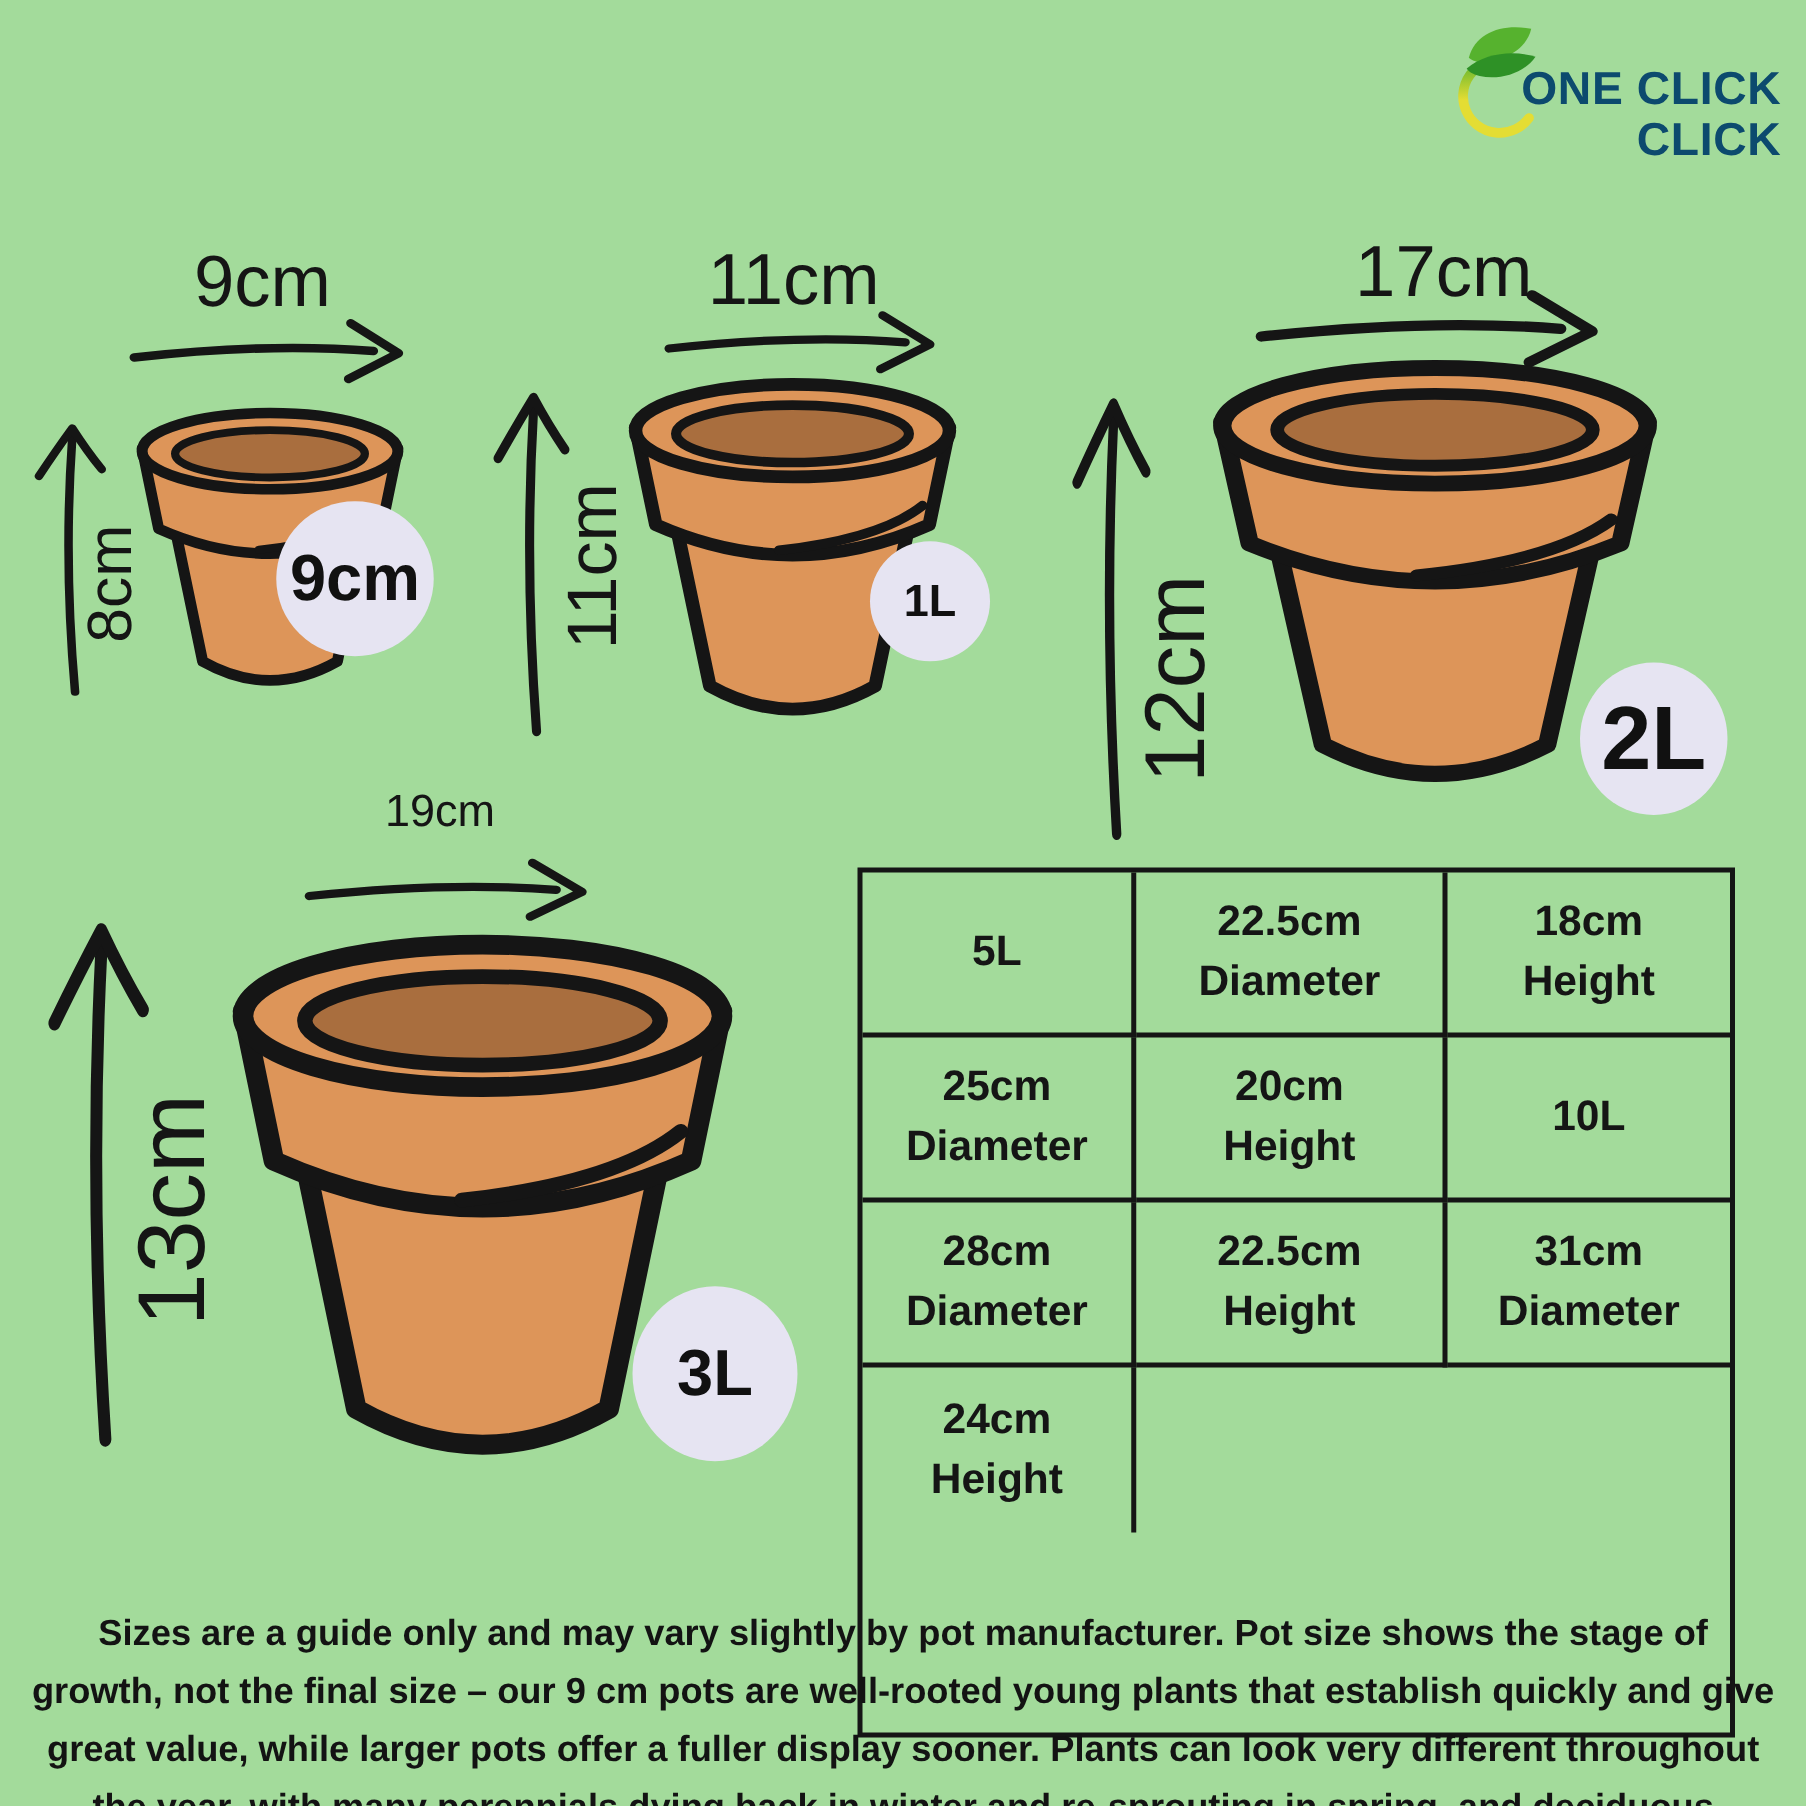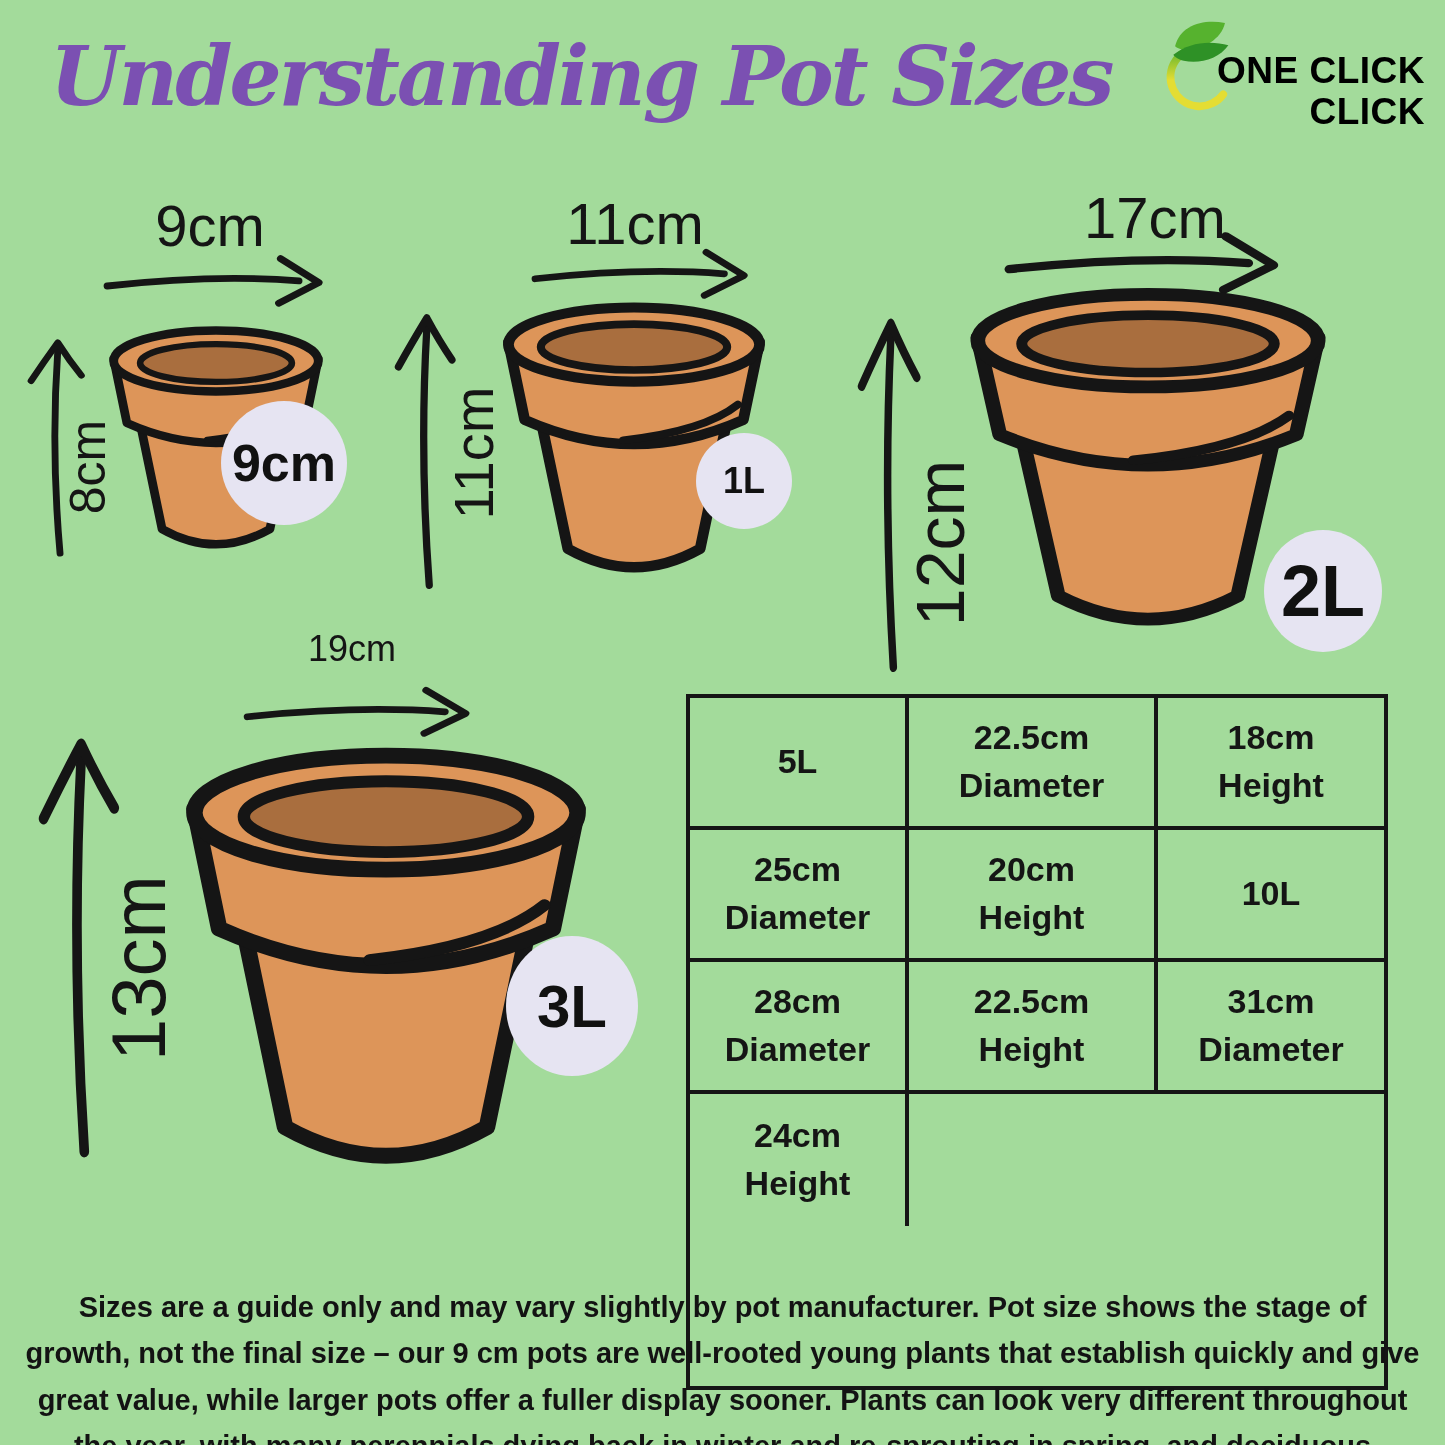--- a/index.html
+++ b/index.html
@@ -12,21 +12,21 @@
   .canvas{position:relative;width:1445px;height:1445px;background:var(--background);overflow:hidden;color:var(--ink)}
 
   
   .title{position:absolute;left:50px;top:28px;width:1090px;
     font-family:"DejaVu Serif",serif;font-style:italic;font-weight:bold;
     font-size:82px;letter-spacing:-3px;color:var(--title-color);white-space:nowrap}
 
   
   .logo{position:absolute;top:14px;right:20px;display:flex;align-items:flex-start}
   .logo-icon{width:86px;height:100px;margin-right:-20px;margin-top:2px;flex:none}
-  .logo-text{margin-top:36px;text-align:right;font-weight:bold;font-size:37px;line-height:1.12;letter-spacing:.5px;color:#000000}
+  .logo-text{margin-top:36px;text-align:right;font-weight:bold;font-size:37px;line-height:1.12;letter-spacing:.5px;color:#0c4a6e}
 
   
   .dim-top{position:absolute;text-align:center;font-size:58px;color:var(--ink)}
   .dim-side{position:absolute;display:flex;align-items:center;justify-content:center;
     transform:rotate(-90deg);transform-origin:center;font-size:54px;color:var(--ink);white-space:nowrap}
   .arrow{position:absolute}
   .pot{position:absolute}
   .badge{position:absolute;background:var(--badge-bg);border-radius:50%;
     display:flex;align-items:center;justify-content:center;font-weight:bold;color:#111}
 
@@ -53,21 +53,21 @@
   .pg3 .dim-side{left:820px;top:506px;width:240px;height:74px;font-size:68px}
   .pg3 .pot{left:965px;top:280px;width:366px;height:375px}
   .pg3 .badge{left:1264px;top:530px;width:118px;height:122px;font-size:72px}
 
   
   .pg4 .dim-top{left:262px;top:628px;width:180px;font-size:36px}
   .pg4 .arrow-h{left:240px;top:682px;width:235px;height:58px}
   .pg4 .arrow-v{left:35px;top:726px;width:90px;height:436px}
   .pg4 .dim-side{left:15px;top:927px;width:245px;height:82px;font-size:76px}
   .pg4 .pot{left:180px;top:738px;width:412px;height:462px}
-  .pg4 .badge{left:506px;top:936px;width:132px;height:140px;font-size:60px}
+  .pg4 .badge{left:506px;top:1029px;width:132px;height:140px;font-size:52px}
 
   
   .size-table{position:absolute;left:686px;top:694px;width:702px;height:696px;
     display:grid;grid-template-columns:219px 249px 226px;grid-auto-rows:132px;
     border:4px solid var(--ink)}
   .cell{display:flex;flex-direction:column;align-items:center;justify-content:center;
     border-right:4px solid var(--ink);border-bottom:4px solid var(--ink);
     font-weight:bold;font-size:34px;line-height:1.4;text-align:center}
   .cell:nth-child(3n){border-right:none}
   .cell:nth-child(n+10){border-bottom:none}
@@ -100,21 +100,20 @@
     </g>
     <g id="arrowv">
       <path class="a-stroke" stroke-width="9" d="M46,322 Q34,170 43,26"></path>
       <path class="a-stroke" stroke-width="9" d="M8,70 Q26,40 43,14 Q58,40 74,62"></path>
     </g>
   </defs>
 </svg>
 
 <div class="canvas">
 
-  <h1 class="title">Understanding Pot Sizes</h1>
 
   <div class="logo">
     <svg class="logo-icon" viewBox="0 0 100 110">
       <defs>
         <linearGradient id="swg" x1="0" y1="0" x2="0" y2="1">
           <stop offset="0" stop-color="var(--leaf-light)"></stop>
           <stop offset="0.55" stop-color="var(--swoosh-yellow)"></stop>
           <stop offset="1" stop-color="var(--swoosh-yellow)"></stop>
         </linearGradient>
       </defs>

